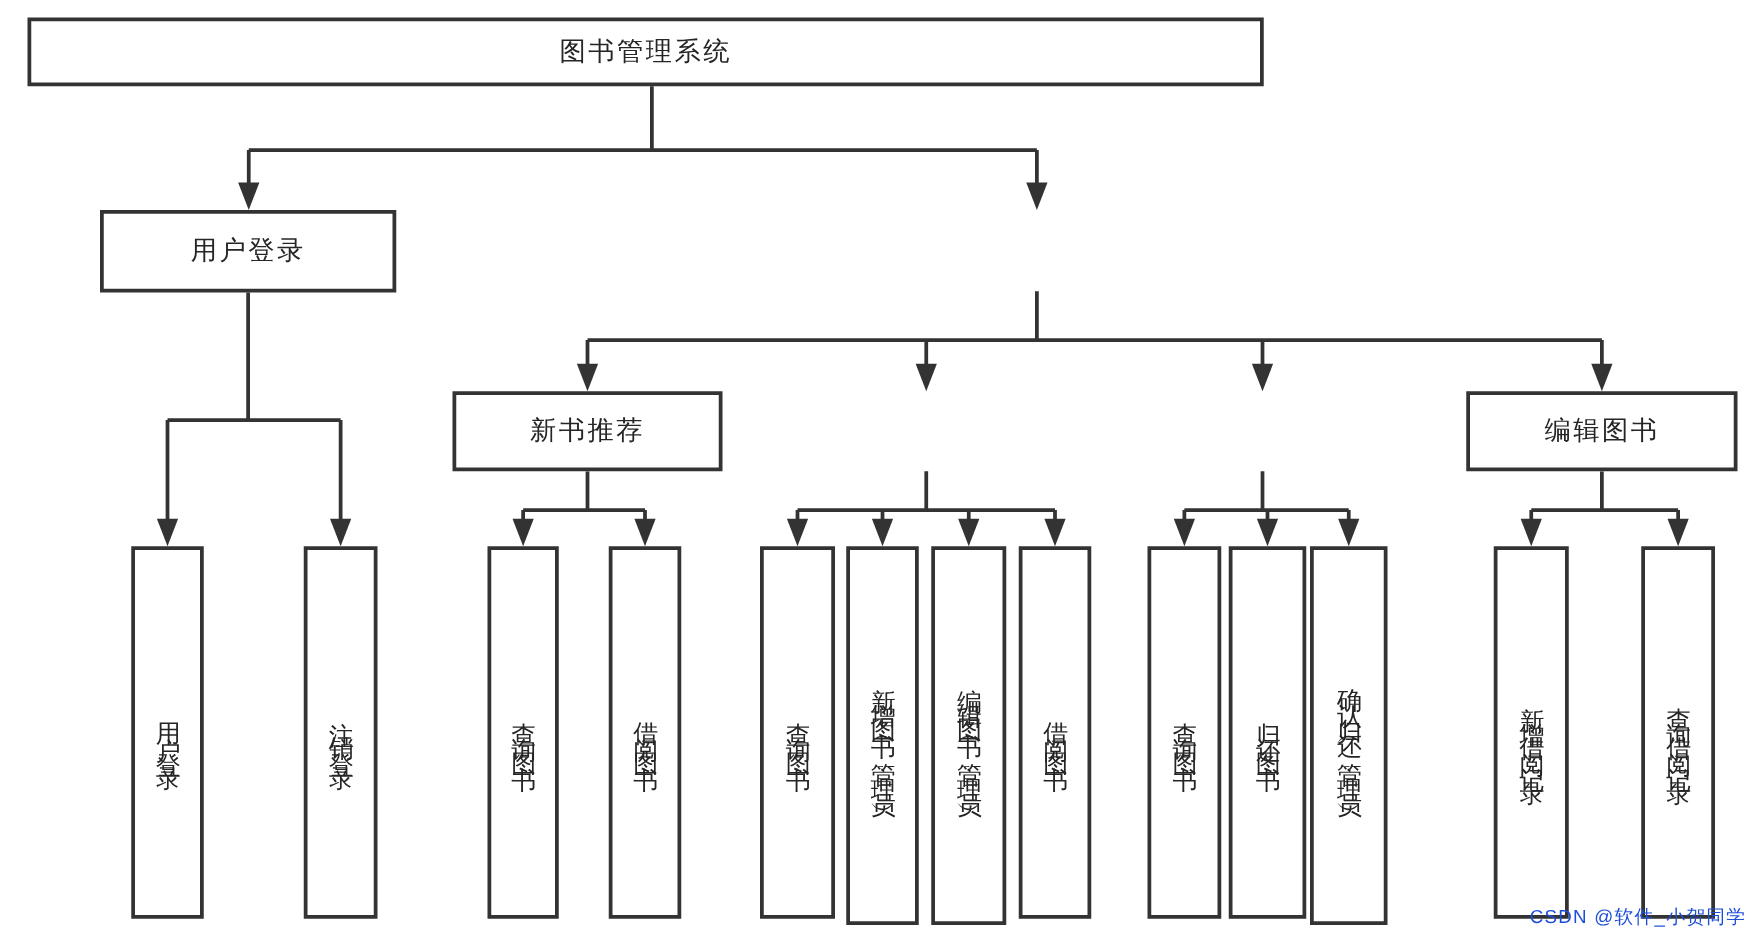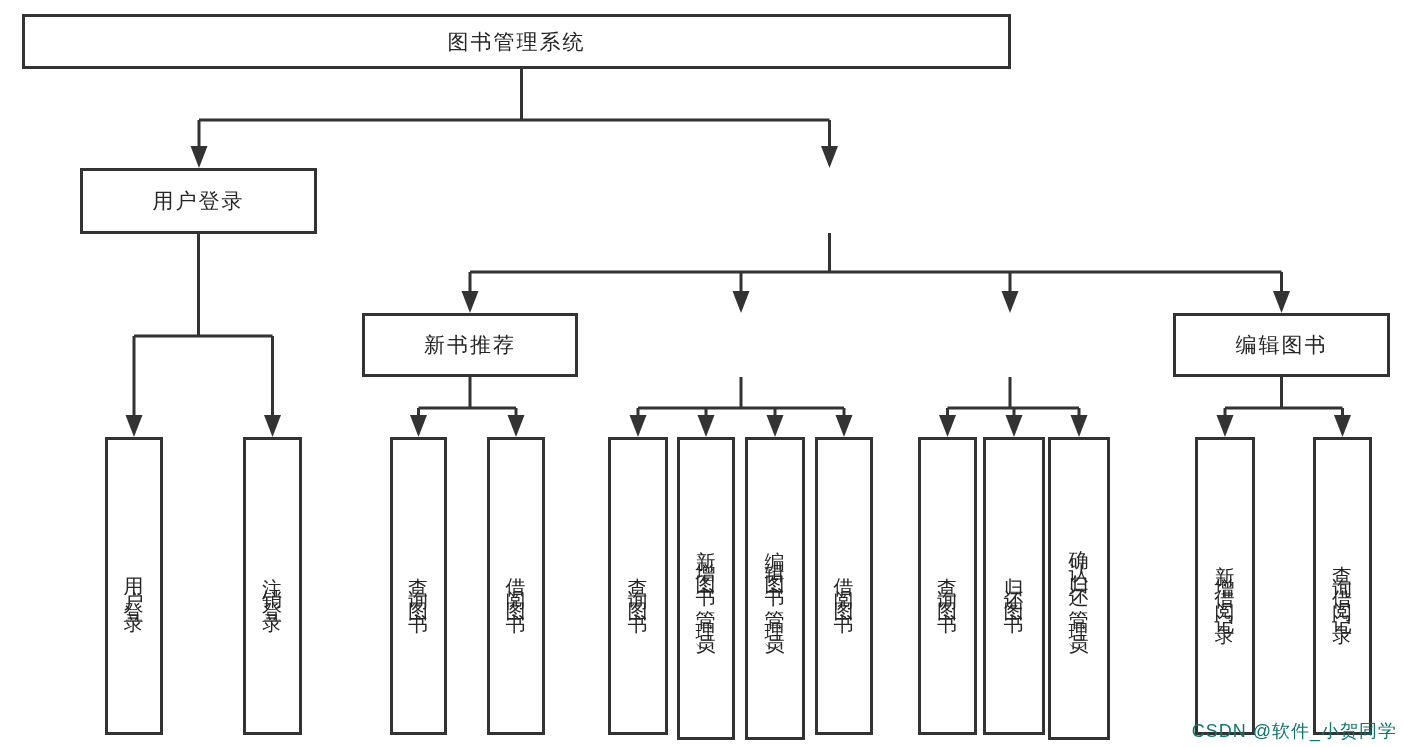--- a/index.html
+++ b/index.html
@@ -45,22 +45,22 @@
     text-orientation: mixed;
     font-size: 20px;
     letter-spacing: 12px;
     line-height: 1.0;
     white-space: normal;
   }
   .watermark {
     position: absolute;
     right: 8px;
     bottom: 4px;
-    font-size: 18px;
-    color: #0f766e;
+    font-size: 15px;
+    color: #1d4ed8;
     letter-spacing: 1px;
     z-index: 3;
   }
 </style>
 </head>
 <body>
 
 <div class="canvas">
 
   <svg class="wires" viewBox="0 0 1405 747" xmlns="http://www.w3.org/2000/svg">

